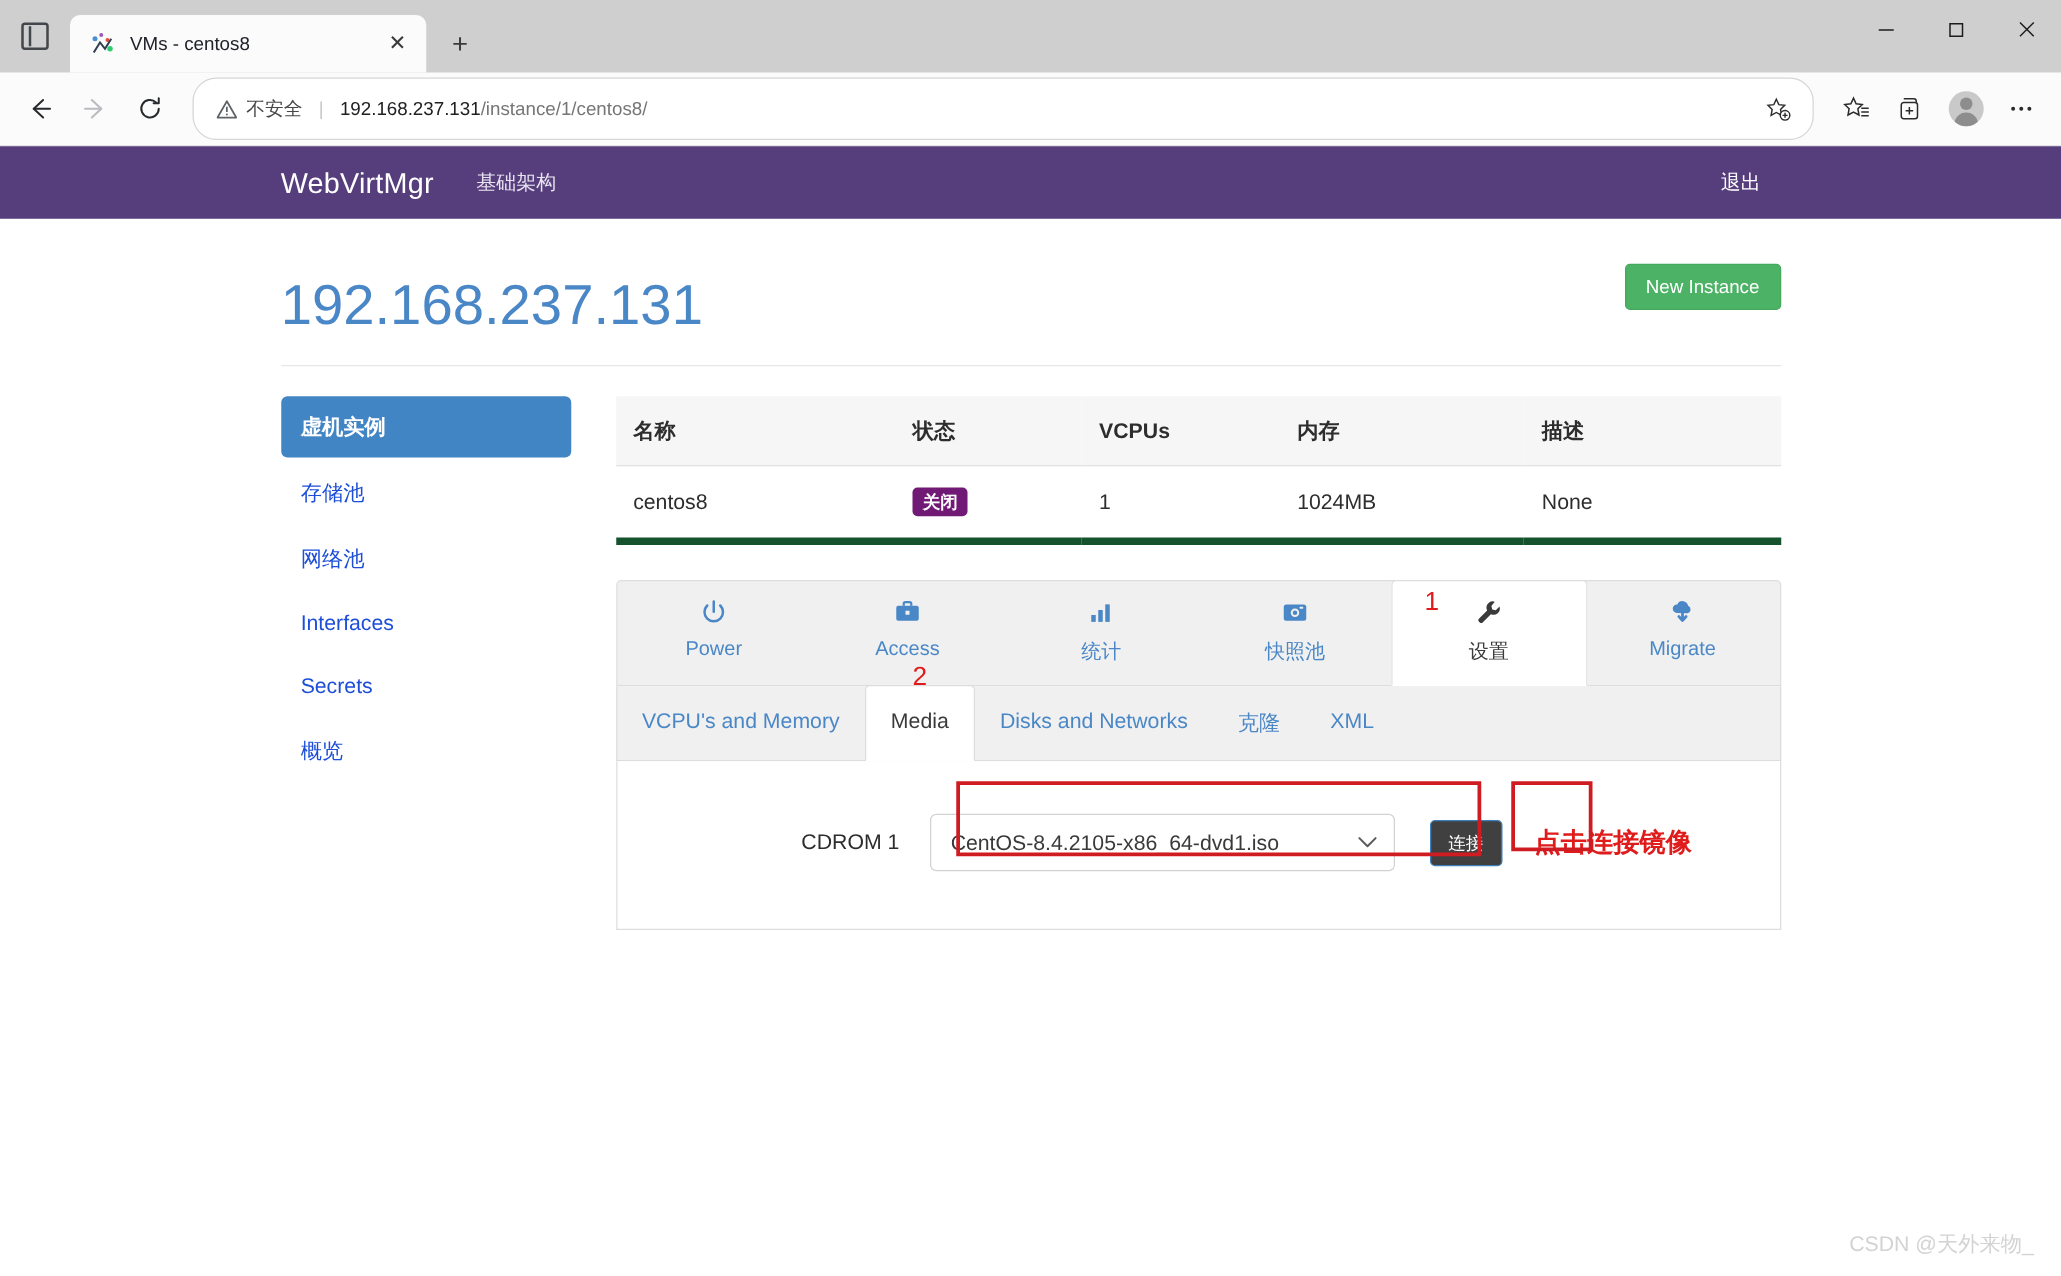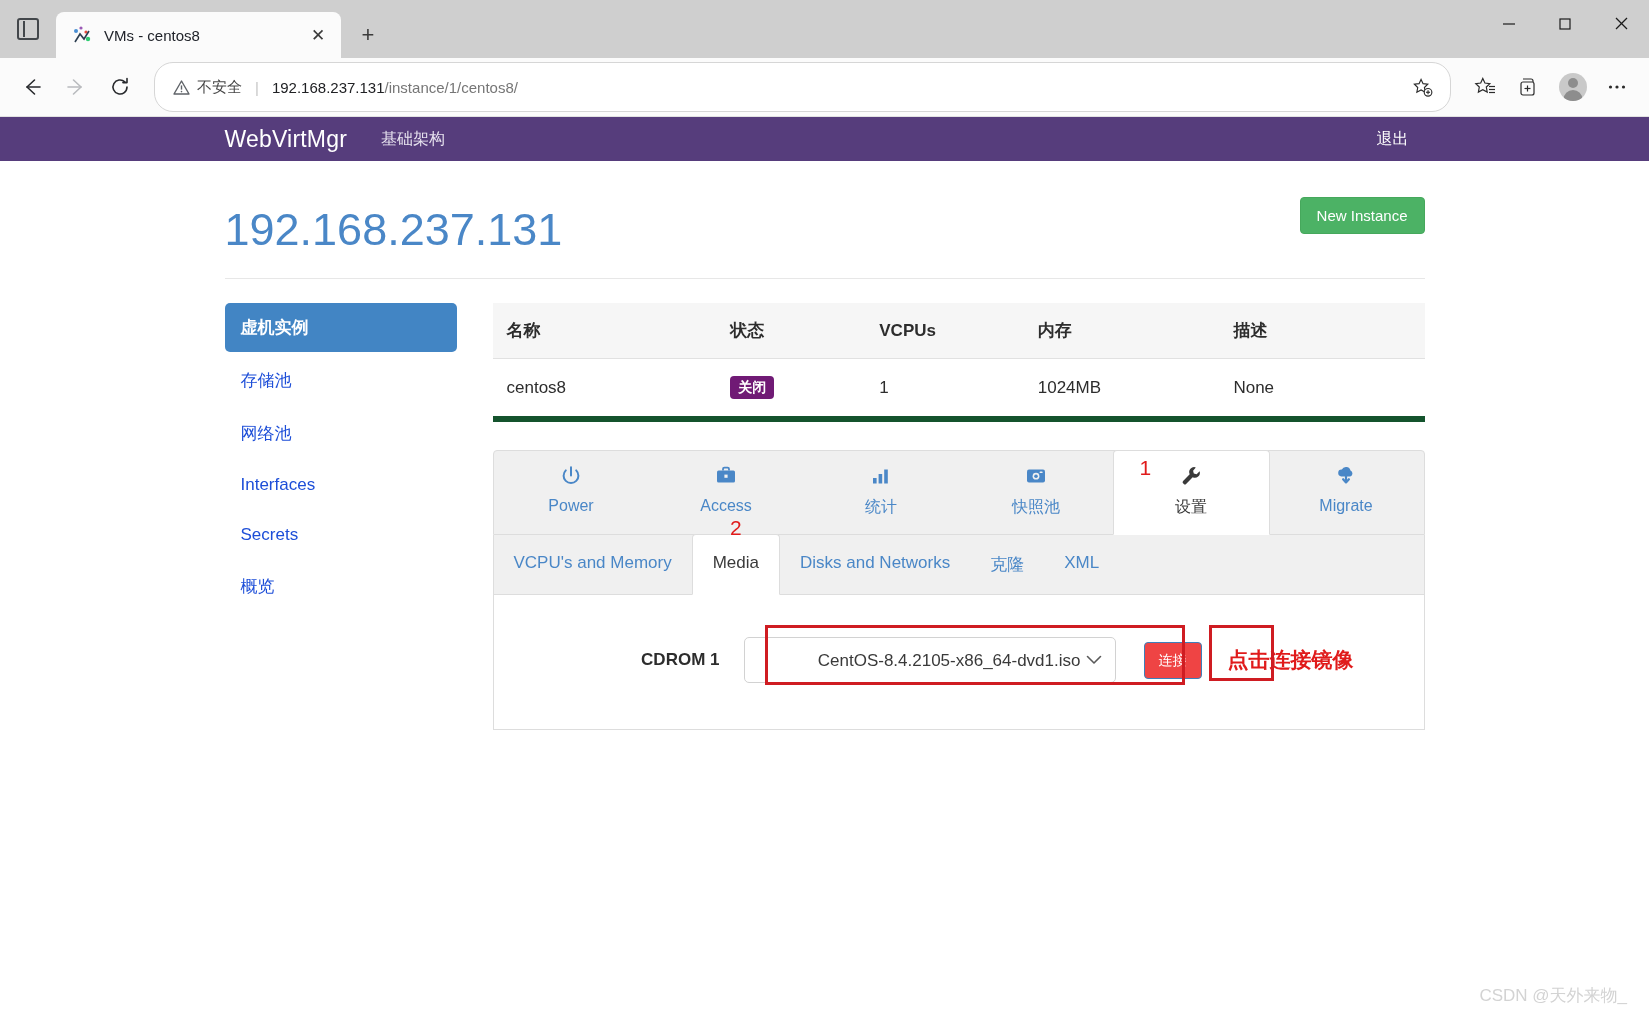--- a/index.html
+++ b/index.html
@@ -84,21 +84,21 @@
     content:""; position:absolute; left:50%; top:5px; width:10px; height:10px;
     border-radius:50%; background:#8d8d8d; transform:translateX(-50%);
   }
   .avatar-circle:after{
     content:""; position:absolute; left:50%; top:17px; width:19px; height:14px;
     border-radius:10px 10px 0 0; background:#8d8d8d; transform:translateX(-50%);
   }
 
   
   .app-nav {
-    height:44px; background:#563d7c; display:flex; align-items:center;
+    height:58px; background:#563d7c; display:flex; align-items:center;
   }
   .app-nav-inner {
     width:1200px; margin:0 auto; display:flex; align-items:center; height:100%;
   }
   .brand {
     color:#ffffff; font-size:23px; letter-spacing:0.2px; padding:0 18px 0 0;
   }
   .nav-link {
     color:#e7e3ef; font-size:16px; padding:0 16px;
   }
@@ -179,35 +179,35 @@
     margin:-1px 0 -1px 0; border-radius:4px 4px 0 0;
   }
 
   .panel-body {
     border-left:1px solid #dddddd; border-right:1px solid #dddddd; border-bottom:1px solid #dddddd;
     background:#ffffff; padding:42px 20px 46px 20px;
     display:flex; align-items:center; justify-content:flex-start;
   }
   .cdrom-label {
     width:230px; text-align:right; padding-right:24px; font-size:17px;
-    color:#2d2d2d; font-weight:bold;
+    color:#2d2d2d; font-weight:normal;
   }
   .select-wrap { position:relative; }
   .iso-select {
     width:372px; height:46px; border:1px solid #d2d2d2; border-radius:5px;
     background:#ffffff; font-size:17px; color:#3a3a3a; padding:0 34px 0 16px;
-    font-family:"Liberation Sans","DejaVu Sans",sans-serif; appearance:none;text-align:right;
+    font-family:"Liberation Sans","DejaVu Sans",sans-serif; appearance:none;
     -webkit-appearance:none;
   }
   .select-chevron {
     position:absolute; right:14px; top:50%; transform:translateY(-50%);
     pointer-events:none; color:#5a5a5a; font-size:14px;
   }
   .btn-connect {
-    background:#ef4444; border:1px solid #3d7fba; color:#ffffff; font-size:14px;
+    background:#404040; border:1px solid #3d7fba; color:#ffffff; font-size:14px;
     border-radius:4px; padding:9px 14px; line-height:1.2; margin-left:0;
   }
   .hint-text { color:#e01b1b; font-size:21px; font-weight:bold; margin-left:26px; white-space:nowrap; }
 
   
   .redbox { position:absolute; border:3px solid #cf1c22; pointer-events:none; }
 
   .watermark {
     position:absolute; right:22px; bottom:14px; color:#d3d3d3; font-size:17px;
   }

